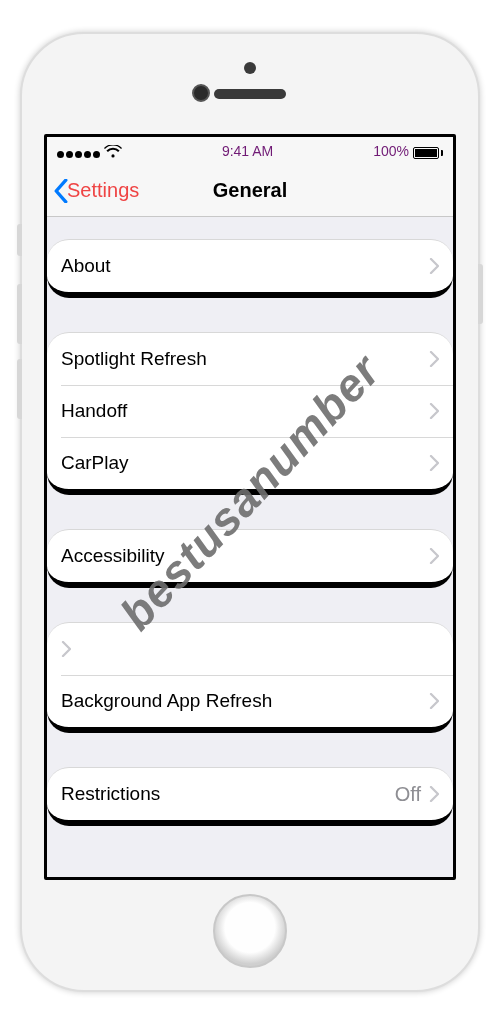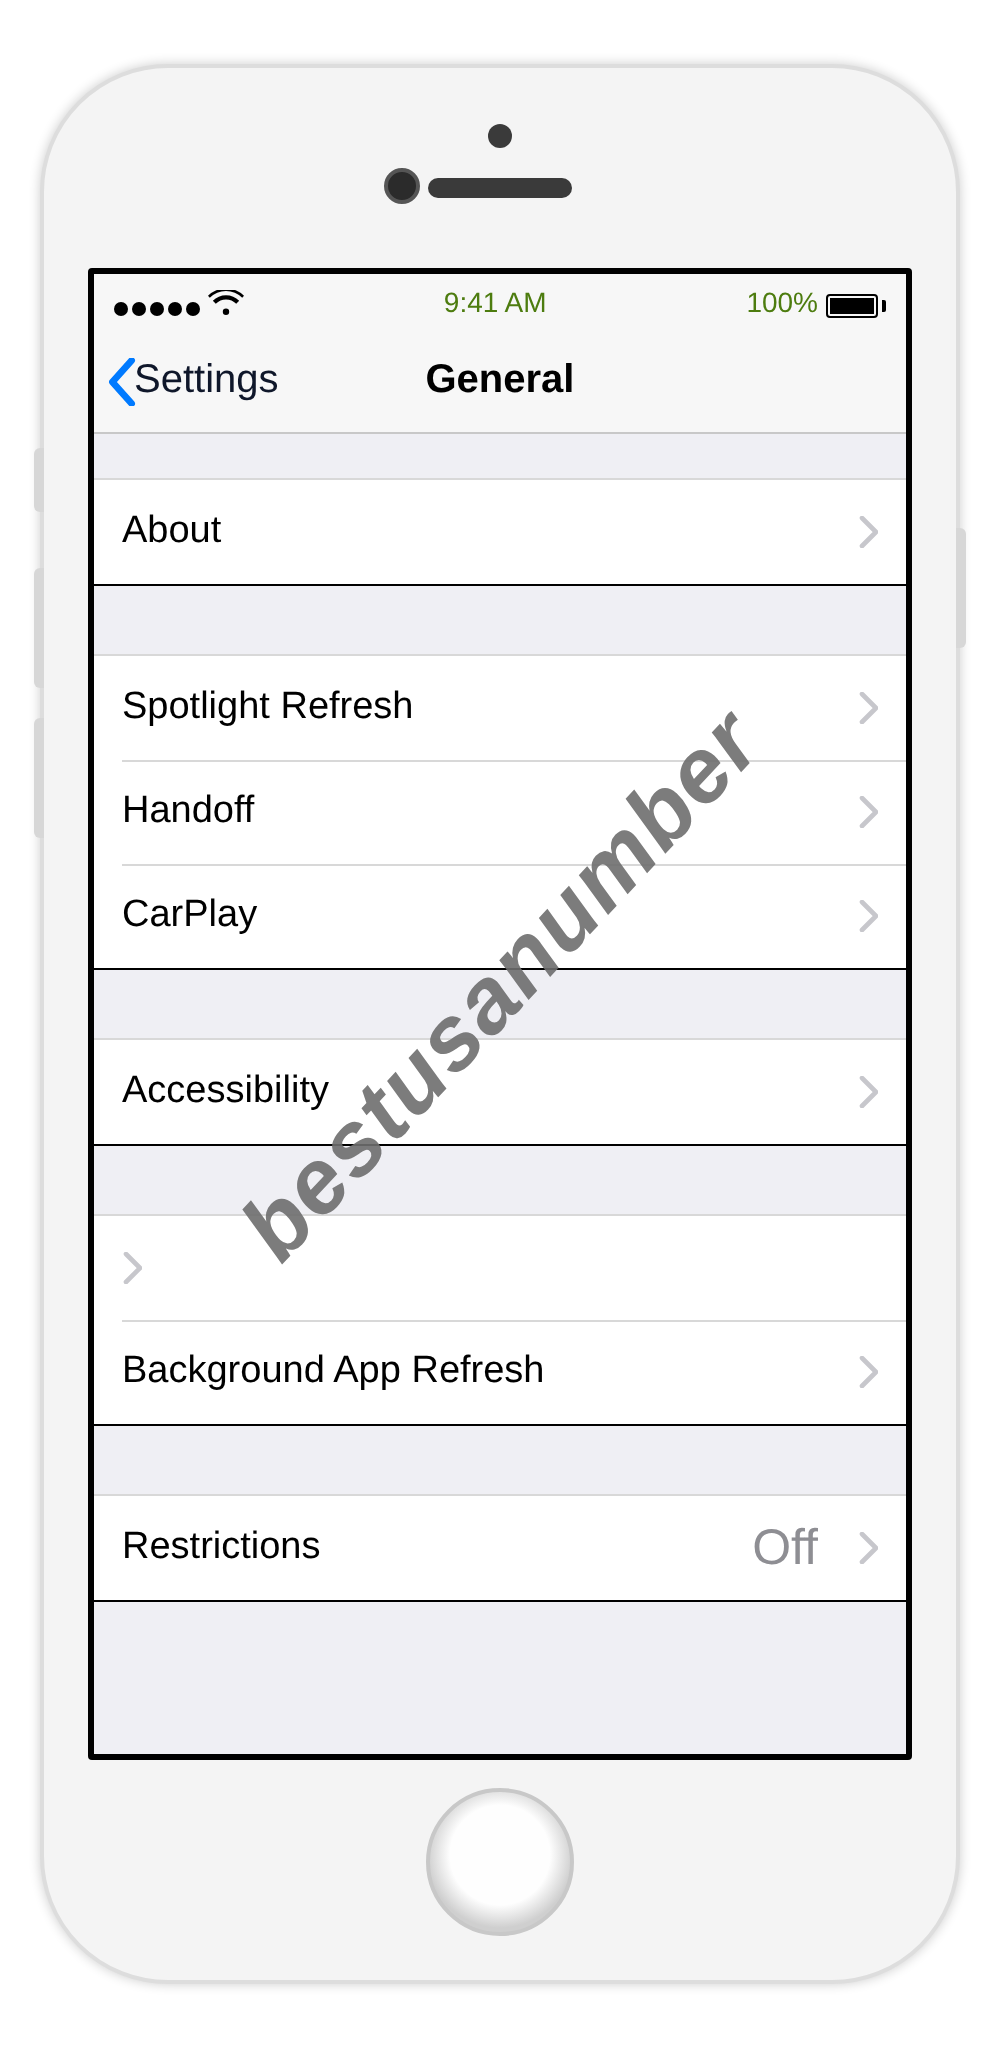--- a/index.html
+++ b/index.html
@@ -49,57 +49,57 @@
     border: 3px solid #000;
     border-radius: 2px;
     overflow: hidden;
     display: flex; flex-direction: column;
     position: relative;
   }
   
   .status {
     height: 28px; background:#f7f7f7;
     display:flex; align-items:center; justify-content:space-between;
-    padding: 0 10px; font-size:14px; color:#4d7c0f;
+    padding: 0 10px; font-size:14px; color:#701a75;
   }
   .status .left, .status .right { display:flex; align-items:flex-end; gap:4px;}
   .dots { display:flex; gap:2px; }
   .dots span { width:7px; height:7px; border-radius:50%; background:#000; }
   .wifi svg { display:block; }
   .battery { display:flex; align-items:center; gap:2px; }
   .batt-body { width:26px; height:12px; border:1.5px solid #000; border-radius:2px; position:relative;}
   .batt-body::after{content:""; position:absolute; left:1px; top:1px; right:1px; bottom:1px; background:#000;}
   .batt-cap { width:2px; height:6px; background:#000; border-radius:0 1px 1px 0;}
   
   .navbar {
     height:52px; background:#f7f7f7; border-bottom:1px solid #c8c8c8;
     display:flex; align-items:center; justify-content:center; position:relative;
   }
   .back {
     position:absolute; left:6px; top:0; bottom:0;
-    display:flex; align-items:center; color:#0f172a; font-size:20px;
+    display:flex; align-items:center; color:#ef4444; font-size:20px;
     cursor:pointer;
   }
   .back svg { margin-right:-2px; }
   .title { font-size:20px; font-weight:600; color:#000000; }
   
   .scroll { flex:1; overflow:hidden; background:#efeff4; }
-  .group { margin-top:34px; background:#fff; border-top:1px solid #d8d8d8; border-bottom:1px solid #000000;}
+  .group { margin-top:34px; background:#fff; border-top:1px solid #d8d8d8; border-bottom:6px solid #000000;border-radius:22px;}
   .group:first-child { margin-top:22px; }
   .row {
     min-height:52px; display:flex; align-items:center;
     padding: 0 14px; position:relative; cursor:pointer;
     font-size:19px; color:#000;
   }
   .row + .row::before {
     content:""; position:absolute; left:14px; right:0; top:0;
     height:1px; background:#d8d8d8;
   }
   .row .label { flex:1; }
-  .row .detail { color:#8e8e93; font-size:25px; margin-right:20px;}
+  .row .detail { color:#8e8e93; font-size:20px; margin-right:8px;}
   .badge {
     min-width:26px; height:26px; border-radius:13px; background:#ff3b30;
     color:#fff; font-size:17px; display:flex; align-items:center; justify-content:center;
     margin-right:8px; padding:0 6px;
   }
   .chev { color:#c7c7cc; }
   .chev svg { display:block; }
   
   .watermark {
     position:absolute; left:50%; top:48%;

